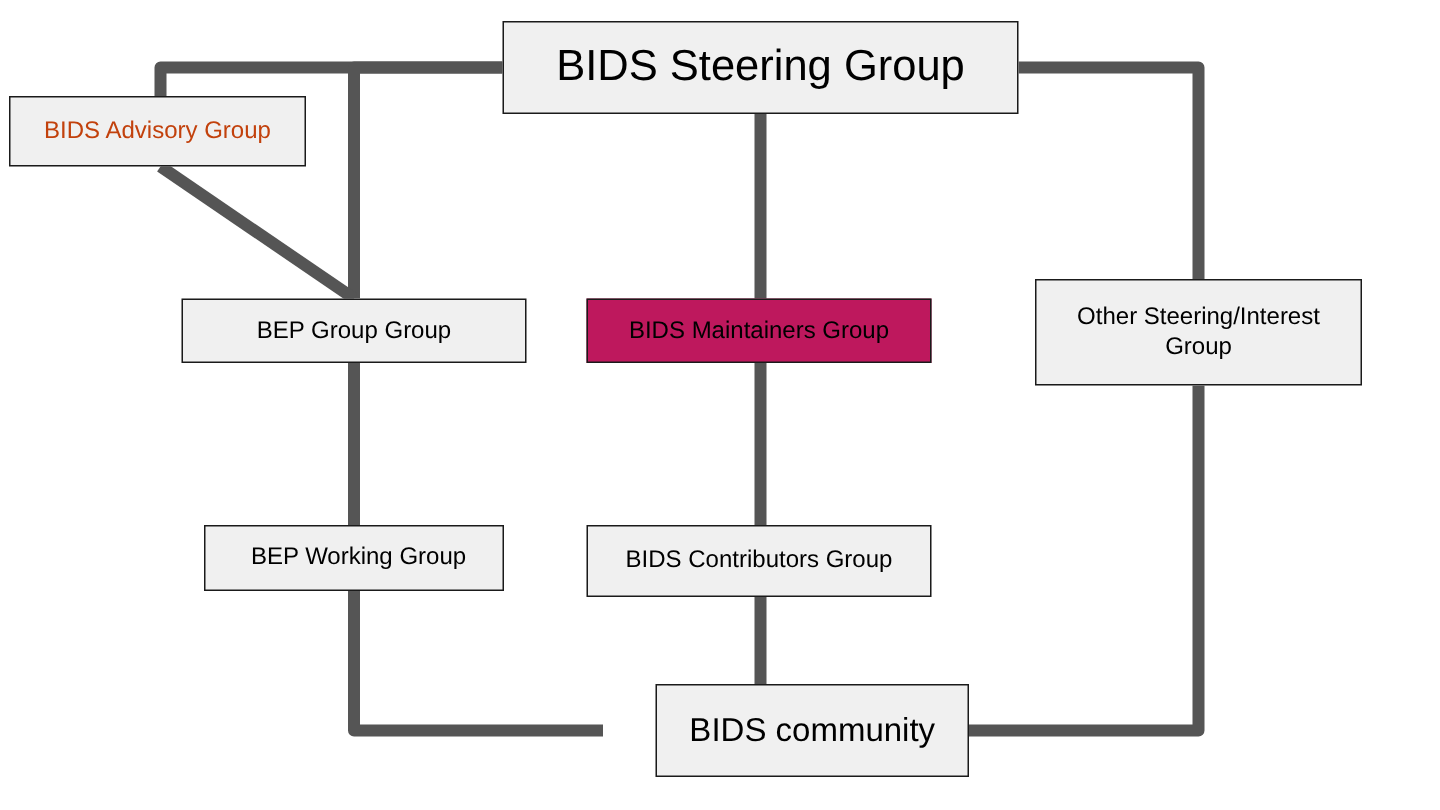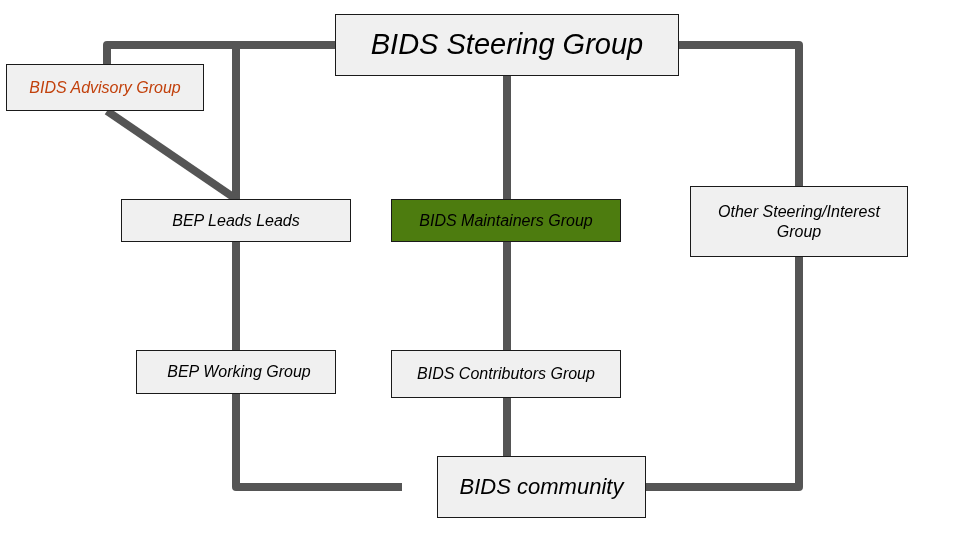--- a/index.html
+++ b/index.html
@@ -36,21 +36,20 @@
     justify-content: center;
     text-align: center;
     color: #000000;
     line-height: 1.22;
     padding: 2px 6px;
     z-index: 5;
   }
   .node-label {
     display: block;
     white-space: pre-line;
-    font-style: italic;
   }
 </style>
 </head>
 <body>
 
 <div id="diagram-root">
   <svg id="edge-layer" viewBox="0 0 960 540" width="960" height="540" xmlns="http://www.w3.org/2000/svg" aria-hidden="true">
       <polyline points="335,45 107,45 107,64" fill="none" stroke="#555555" stroke-width="8" stroke-linecap="butt" stroke-linejoin="round"></polyline>
       <polyline points="335,45 236,45 236,199" fill="none" stroke="#555555" stroke-width="8" stroke-linecap="butt" stroke-linejoin="round"></polyline>
       <polyline points="107,111 236,199" fill="none" stroke="#555555" stroke-width="8" stroke-linecap="butt" stroke-linejoin="round"></polyline>
@@ -63,23 +62,23 @@
       <polyline points="799,257 799,487 611,487" fill="none" stroke="#555555" stroke-width="8" stroke-linecap="butt" stroke-linejoin="round"></polyline>
     </svg>
   <div id="node-layer">
       <div class="node" style="left: 335px; top: 14px; width: 344px; height: 62px; font-size: 29px; background: rgb(240, 240, 240); border-color: rgb(26, 26, 26); color: rgb(0, 0, 0);">
         <span class="node-label">BIDS Steering Group</span>
       </div>
       <div class="node" style="left: 6px; top: 64px; width: 198px; height: 47px; font-size: 16px; background: rgb(240, 240, 240); border-color: rgb(26, 26, 26); color: #c2410c;">
         <span class="node-label">BIDS Advisory Group</span>
       </div>
       <div class="node" style="left: 121px; top: 199px; width: 230px; height: 43px; font-size: 16px; background: rgb(240, 240, 240); border-color: rgb(26, 26, 26); color: rgb(0, 0, 0);">
-        <span class="node-label">BEP Leads Leads</span>
+        <span class="node-label">BEP Group Group</span>
       </div>
-      <div class="node" style="left: 391px; top: 199px; width: 230px; height: 43px; font-size: 16px; background: #4d7c0f; border-color: rgb(26, 26, 26); color: rgb(0, 0, 0);">
+      <div class="node" style="left: 391px; top: 199px; width: 230px; height: 43px; font-size: 16px; background: #be185d; border-color: rgb(26, 26, 26); color: rgb(0, 0, 0);">
         <span class="node-label">BIDS Maintainers Group</span>
       </div>
       <div class="node" style="left: 690px; top: 186px; width: 218px; height: 71px; font-size: 16px; background: rgb(240, 240, 240); border-color: rgb(26, 26, 26); color: rgb(0, 0, 0);">
         <span class="node-label">Other Steering/Interest
 Group</span>
       </div>
       <div class="node" style="left: 136px; top: 350px; width: 200px; height: 44px; font-size: 16px; background: rgb(240, 240, 240); border-color: rgb(26, 26, 26); color: rgb(0, 0, 0); padding-left: 12px;">
         <span class="node-label">BEP Working Group</span>
       </div>
       <div class="node" style="left: 391px; top: 350px; width: 230px; height: 48px; font-size: 16px; background: rgb(240, 240, 240); border-color: rgb(26, 26, 26); color: rgb(0, 0, 0);">

